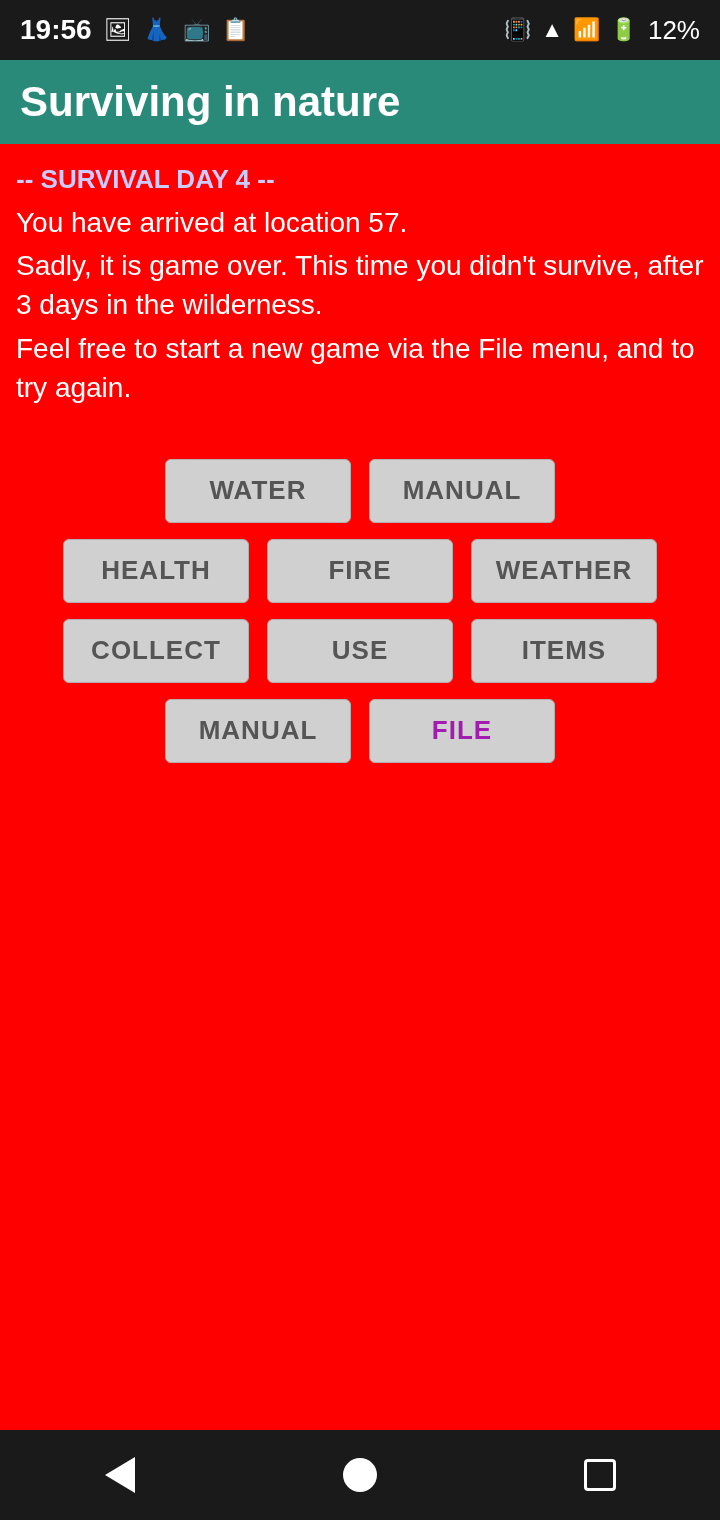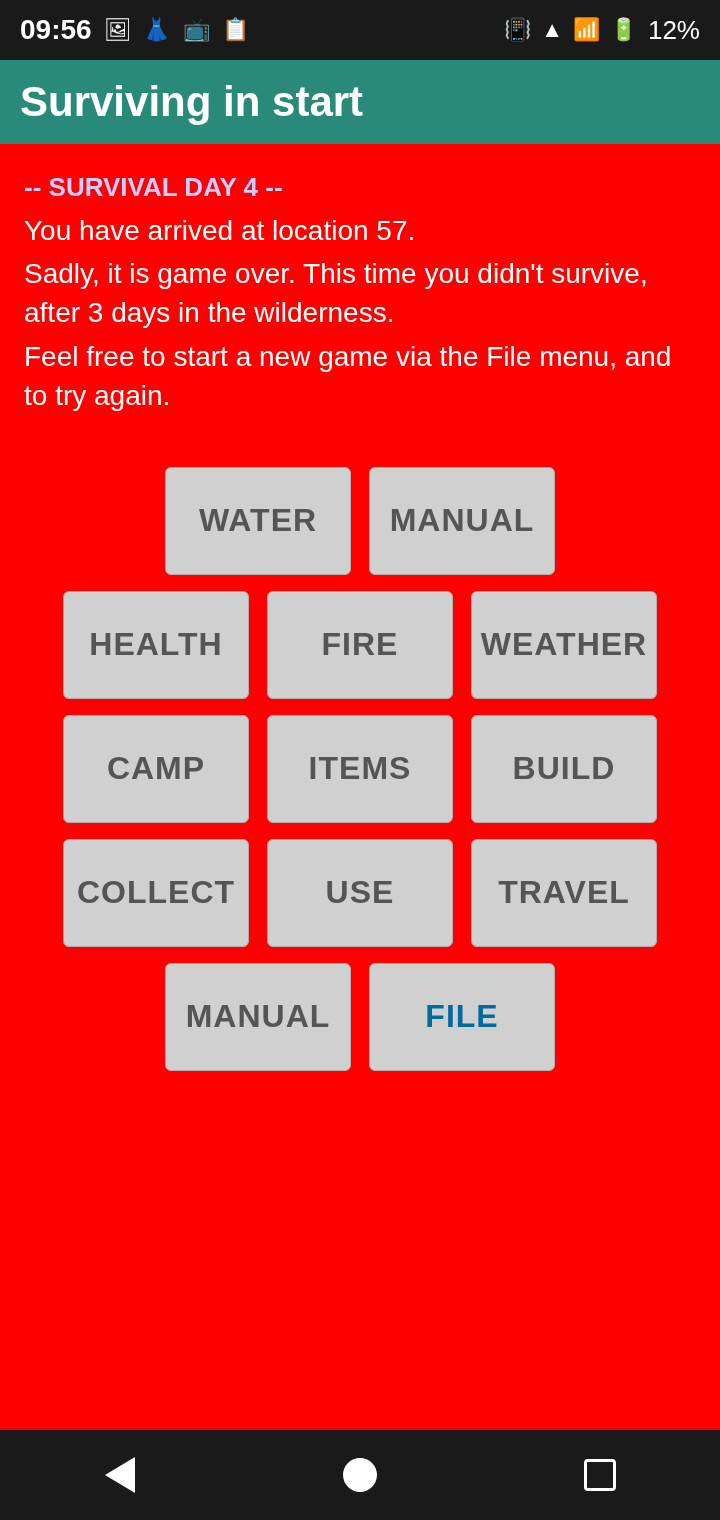--- a/index.html
+++ b/index.html
@@ -62,21 +62,21 @@
       font-size: 42px;
       font-weight: bold;
     }
 
     
     .main-content {
       background: #ff0000;
       flex: 1;
       display: flex;
       flex-direction: column;
-      padding: 16px;
+      padding: 8px;
       overflow: hidden;
     }
 
     
     .game-text {
       padding: 12px 8px 8px 8px;
       color: white;
       flex-shrink: 0;
     }
 
@@ -108,34 +108,34 @@
       display: flex;
       gap: 18px;
       margin-bottom: 16px;
     }
 
     .game-button {
       background: #d0d0d0;
       border: 1px solid #b0b0b0;
       border-radius: 6px;
       width: 186px;
-      height: 108px;
-      font-size: 32px;
+      height: 64px;
+      font-size: 26px;
       font-weight: 600;
       color: #555555;
       letter-spacing: 1px;
       cursor: pointer;
       display: flex;
       align-items: center;
       justify-content: center;
       text-align: center;
     }
 
     .game-button.bold-text {
-      color: #0369a1;
+      color: #a21caf;
       font-weight: bold;
     }
 
     
     .nav-bar {
       background: #1a1a1a;
       height: 90px;
       display: flex;
       align-items: center;
       justify-content: space-around;
@@ -176,37 +176,37 @@
       height: 32px;
       border: 3px solid white;
       border-radius: 4px;
     }
   </style>
 </head>
 <body>
 
 <div class="status-bar">
   <div class="status-left">
-    <span class="status-time">09:56</span>
+    <span class="status-time">19:56</span>
     <span class="status-icon">🖼</span>
     <span class="status-icon">👗</span>
     <span class="status-icon">📺</span>
     <span class="status-icon">📋</span>
   </div>
   <div class="status-right">
     <span class="status-icon">📳</span>
     <span class="status-icon">▲</span>
     <span class="status-icon">📶</span>
     <span class="status-icon">🔋</span>
     <span>12%</span>
   </div>
 </div>
 
 <div class="app-header">
-  <div class="app-title">Surviving in start</div>
+  <div class="app-title">Surviving in nature</div>
 </div>
 
 <div class="main-content">
 
   <div class="game-text">
     <div class="game-day-header">-- SURVIVAL DAY 4 --</div>
     <p>You have arrived at location 57.</p>
     <p>Sadly, it is game over. This time you didn't survive, after 3 days in the wilderness.</p>
     <p>Feel free to start a new game via the File menu, and to try again.</p>
   </div>
@@ -217,30 +217,25 @@
       <button class="game-button">WATER</button>
       <button class="game-button">MANUAL</button>
     </div>
 
     <div class="button-row">
       <button class="game-button">HEALTH</button>
       <button class="game-button">FIRE</button>
       <button class="game-button">WEATHER</button>
     </div>
 
-    <div class="button-row">
-      <button class="game-button">CAMP</button>
-      <button class="game-button">ITEMS</button>
-      <button class="game-button">BUILD</button>
-    </div>
 
     <div class="button-row">
       <button class="game-button">COLLECT</button>
       <button class="game-button">USE</button>
-      <button class="game-button">TRAVEL</button>
+      <button class="game-button">ITEMS</button>
     </div>
 
     <div class="button-row">
       <button class="game-button">MANUAL</button>
       <button class="game-button bold-text">FILE</button>
     </div>
 
   </div>
 </div>
 

